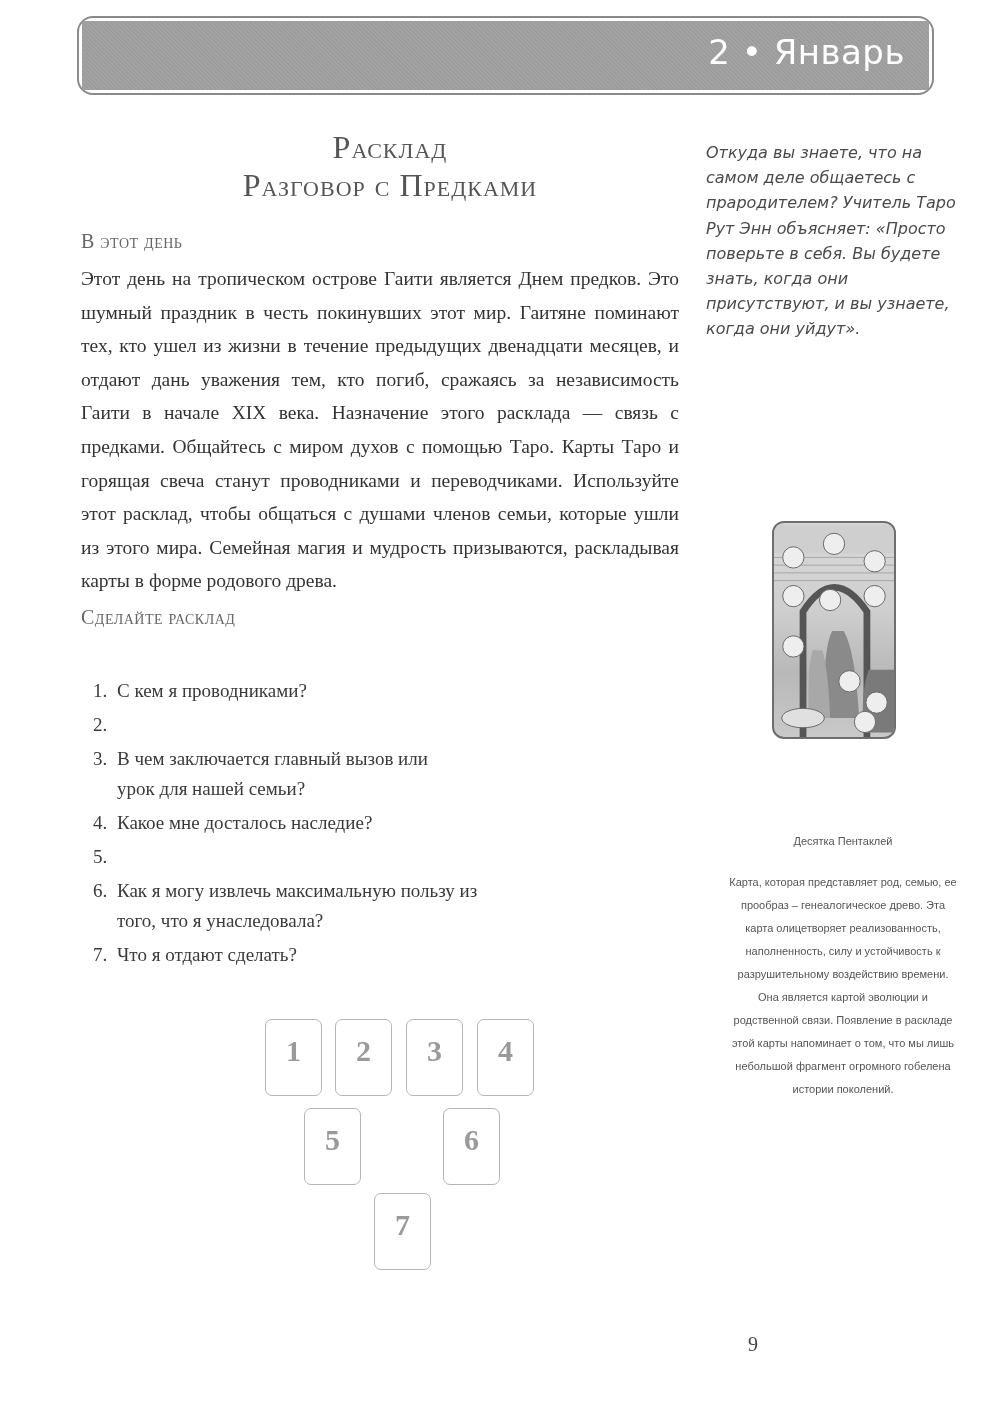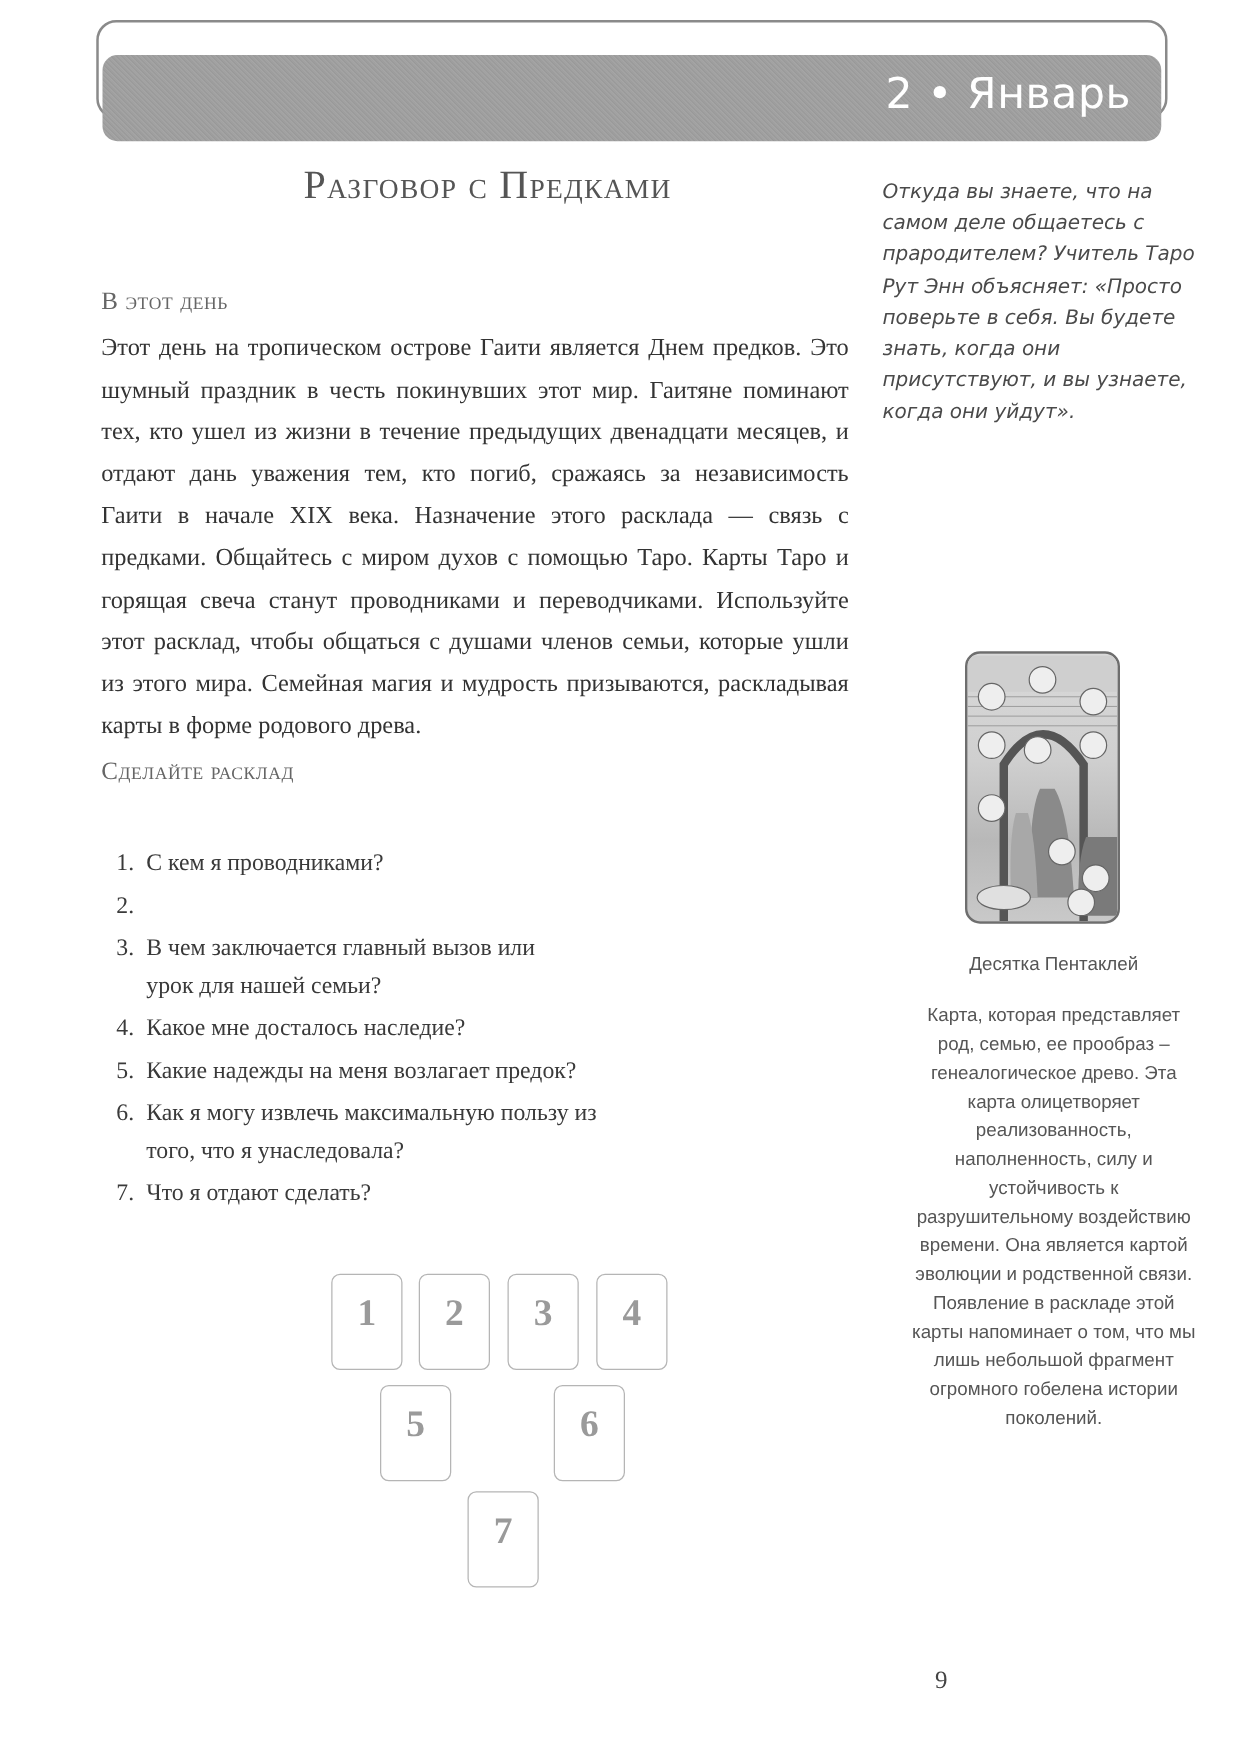--- a/index.html
+++ b/index.html
@@ -6,24 +6,23 @@
     body {
       width: 1000px; height: 1408px; background: #ffffff; position: relative; overflow: hidden;
       font-family: "Liberation Serif", "DejaVu Serif", serif; color: #3a3a3a;
     }
     .header-bar {
       position: absolute; left: 77px; top: 16px; width: 857px; height: 79px;
       border: 2px solid #8a8a8a; border-radius: 16px; box-sizing: border-box;
       background: #ffffff; padding: 3px;
     }
     .header-inner {
-      width: 100%; height: 100%; box-sizing: border-box; border-radius: 12px;
+      width: 100%; height: 100%; box-sizing: border-box; border-radius: 1px;
       background: repeating-linear-gradient(45deg, #9d9d9d 0px, #a6a6a6 1px, #989898 2px, #a3a3a3 3px);
       position: relative;
-      margin-top: 23px;
     }
     .header-title {
       position: absolute; right: 24px; top: 11px;
       font-family: "DejaVu Sans", "Liberation Sans", sans-serif; font-size: 34px; color: #ffffff;
       letter-spacing: 0.5px;
     }
     .main-title {
       position: absolute; left: 140px; width: 500px; text-align: center; top: 128px;
       font-size: 32px; line-height: 38px; color: #555; font-variant: small-caps; letter-spacing: 1px;
     }
@@ -48,38 +47,39 @@
       font-family: "DejaVu Sans", "Liberation Sans", sans-serif; font-style: italic; font-size: 16px;
       line-height: 25.2px; color: #4a4a4a;
     }
     .tarot-card {
       position: absolute; left: 772px; top: 521px; width: 124px; height: 218px;
       border: 2px solid #6e6e6e; border-radius: 12px; box-sizing: border-box; overflow: hidden;
       background: linear-gradient(180deg, #d9d9d9 0%, #cfcfcf 40%, #b8b8b8 70%, #c9c9c9 100%);
     }
     .tarot-card svg { width: 100%; height: 100%; display: block; }
     .caption-box {
-      position: absolute; left: 728px; width: 230px; top: 760px; text-align: center;
-      font-family: "Liberation Sans", "DejaVu Sans", sans-serif; color: #555; font-size: 15px; line-height: 23px;
+      position: absolute; left: 728px; width: 230px; top: 830px; text-align: center;
+      font-family: "Liberation Sans", "DejaVu Sans", sans-serif; color: #555; font-size: 11px; line-height: 23px;
     }
     .caption-title { margin-bottom: 18px; }
     .page-number {
       position: absolute; left: 748px; top: 1333px; font-size: 20px; color: #444;
     }
   </style>
 </head>
 <body>
 
 <div class="header-bar">
   <div class="header-inner">
     <div class="header-title">2 • Январь</div>
   </div>
 </div>
 
 <div class="main-title">
+  <div>Расклад</div>
   <div>Разговор с Предками</div>
 </div>
 
 <div class="section-head" style="top:230px;">В этот день</div>
 <div class="body-text">Этот день на тропическом острове Гаити является Днем предков. Это шумный праздник в честь покинувших этот мир. Гаитяне поминают тех, кто ушел из жизни в течение предыдущих двенадцати месяцев, и отдают дань уважения тем, кто погиб, сражаясь за независимость Гаити в начале XIX века. Назначение этого расклада — связь с предками. Общайтесь с миром духов с помощью Таро. Карты Таро и горящая свеча станут проводниками и переводчиками. Используйте этот расклад, чтобы общаться с душами членов семьи, которые ушли из этого мира. Семейная магия и мудрость призываются, раскладывая карты в форме родового древа.</div>
 
 <div class="section-head" style="top:606px;">Сделайте расклад</div>
 
 <ul class="q-list">
   <li class="q-item">
@@ -92,21 +92,20 @@
   <li class="q-item" style="width:350px;">
     <span class="q-num">3.</span>
     <span>В чем заключается главный вызов или урок для нашей семьи?</span>
   </li>
   <li class="q-item">
     <span class="q-num">4.</span>
     <span>Какое мне досталось наследие?</span>
   </li>
   <li class="q-item">
     <span class="q-num">5.</span>
-    <span>Какие надежды на меня возлагает предок?</span>
   </li>
   <li class="q-item" style="width:420px;">
     <span class="q-num">6.</span>
     <span>Как я могу извлечь максимальную пользу из того, что я унаследовала?</span>
   </li>
   <li class="q-item">
     <span class="q-num">7.</span>
     <span>Что я отдают сделать?</span>
   </li>
 </ul>

